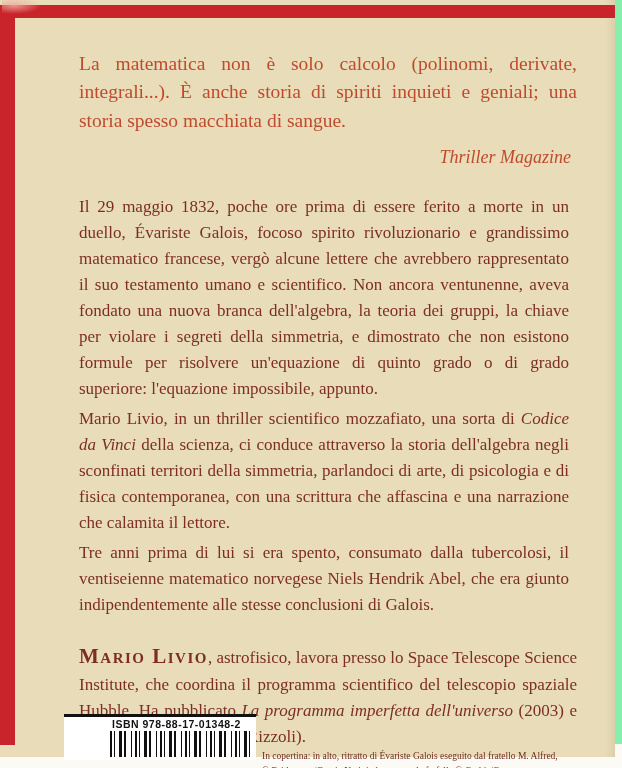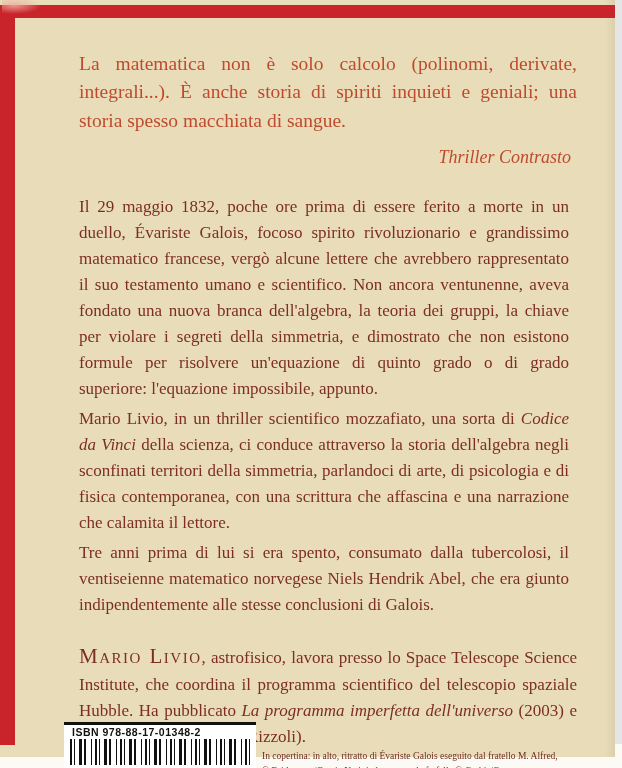--- a/index.html
+++ b/index.html
@@ -5,21 +5,21 @@
   html, body { margin: 0; padding: 0; }
   body {
     width: 622px; height: 768px;
     background: #fbfaf4;
     font-family: "Liberation Serif", serif;
     overflow: hidden;
   }
   .scan {
     position: relative;
     width: 622px; height: 744px;
-    background: #e5e5e5;
+    background: #86efac;
   }
   
   .cover {
     position: absolute;
     left: 0; top: 0;
     width: 615px; height: 757px;
     background: #e9ddb9;
   }
   
   .cover::after {
@@ -68,37 +68,38 @@
   .body-text p { margin: 0 8px 4px 0; }
   .italic { font-style: italic; }
   .bio {
     margin-top: 22px;
     font-size: 17px;
     line-height: 1.53;
     text-align: justify;
   }
   .bio-name {
     font-variant: small-caps;
-    font-weight: 400;
+    font-weight: 700;
     font-size: 21px;
     letter-spacing: 1.5px;
   }
   
   .footer {
     position: absolute;
     left: 0; top: 712px;
     width: 622px; height: 50px;
   }
   .barcode-box {
     position: absolute;
-    left: 64px; top: 10px;
+    left: 64px; top: 2px;
     width: 192px; height: 46px;
     background: #ffffff;
     border-top: 3px solid #111111;
     box-sizing: border-box;
+    padding-left: 40px;
   }
   .isbn-label {
     font-family: "Liberation Sans", sans-serif;
     font-size: 10.5px;
     font-weight: bold;
     color: #111111;
     text-align: left;
     padding: 1px 0 1px 8px;
     letter-spacing: 0.5px;
   }
@@ -131,21 +132,21 @@
   <div class="cover"></div>
   <div class="stripe-top" style="background:#c9242b;"></div>
   <div class="stripe-left" style="background:#c9242b;"></div>
   <div class="smudge"></div>
 
   <div class="content">
     <div class="pull-quote" style="color:#bf4a2e;">
       <span>La matematica non è solo calcolo (polinomi, derivate, integrali...). È anche storia di spiriti inquieti e geniali; una storia spesso macchiata di sangue.</span>
     </div>
     <div class="quote-attribution" style="color:#bf4a2e;">
-      <span>Thriller Contrasto</span>
+      <span>Thriller Magazine</span>
     </div>
 
     <div class="body-text" style="color:#7c2e25;">
       <p><span>Il 29 maggio 1832, poche ore prima di essere ferito a morte in un duello, Évariste Galois, focoso spirito rivoluzionario e grandissimo matematico francese, vergò alcune lettere che avrebbero rappresentato il suo testamento umano e scientifico. Non ancora ventunenne, aveva fondato una nuova branca dell'algebra, la teoria dei gruppi, la chiave per violare i segreti della simmetria, e dimostrato che non esistono formule per risolvere un'equazione di quinto grado o di grado superiore: l'equazione impossibile, appunto.</span></p>
       <p><span>Mario Livio, in un thriller scientifico mozzafiato, una sorta di </span><span class="italic">Codice da Vinci</span><span> della scienza, ci conduce attraverso la storia dell'algebra negli sconfinati territori della simmetria, parlandoci di arte, di psicologia e di fisica contemporanea, con una scrittura che affascina e una narrazione che calamita il lettore.</span></p>
       <p><span>Tre anni prima di lui si era spento, consumato dalla tubercolosi, il ventiseienne matematico norvegese Niels Hendrik Abel, che era giunto indipendentemente alle stesse conclusioni di Galois.</span></p>
     </div>
 
     <div class="bio" style="color:#7c2e25;">
       <span class="bio-name">Mario Livio</span><span>, astrofisico, lavora presso lo Space Telescope Science Institute, che coordina il programma scientifico del telescopio spaziale Hubble. Ha pubblicato </span><span class="italic">La programma imperfetta dell'universo</span><span> (2003) e </span><span class="italic">La sezione aurea</span><span> (2003, Rizzoli).</span>

